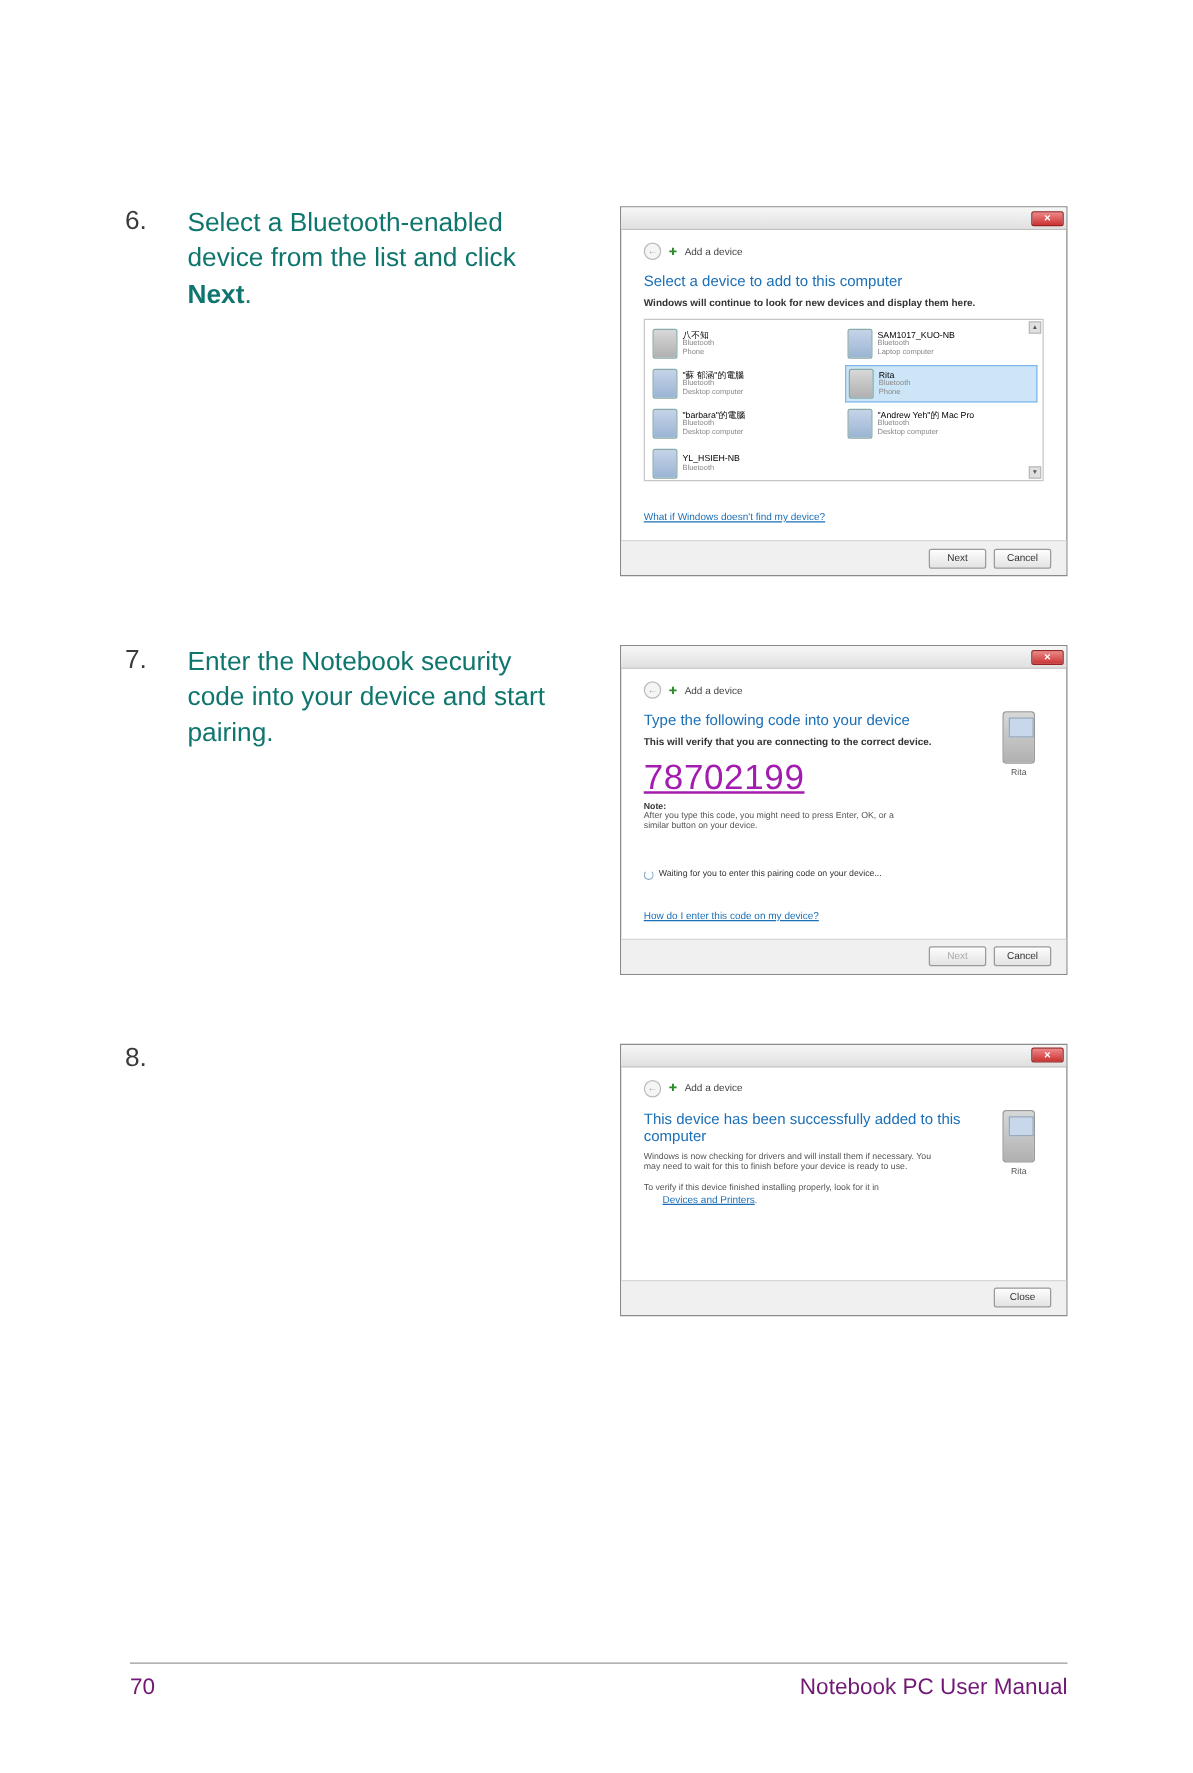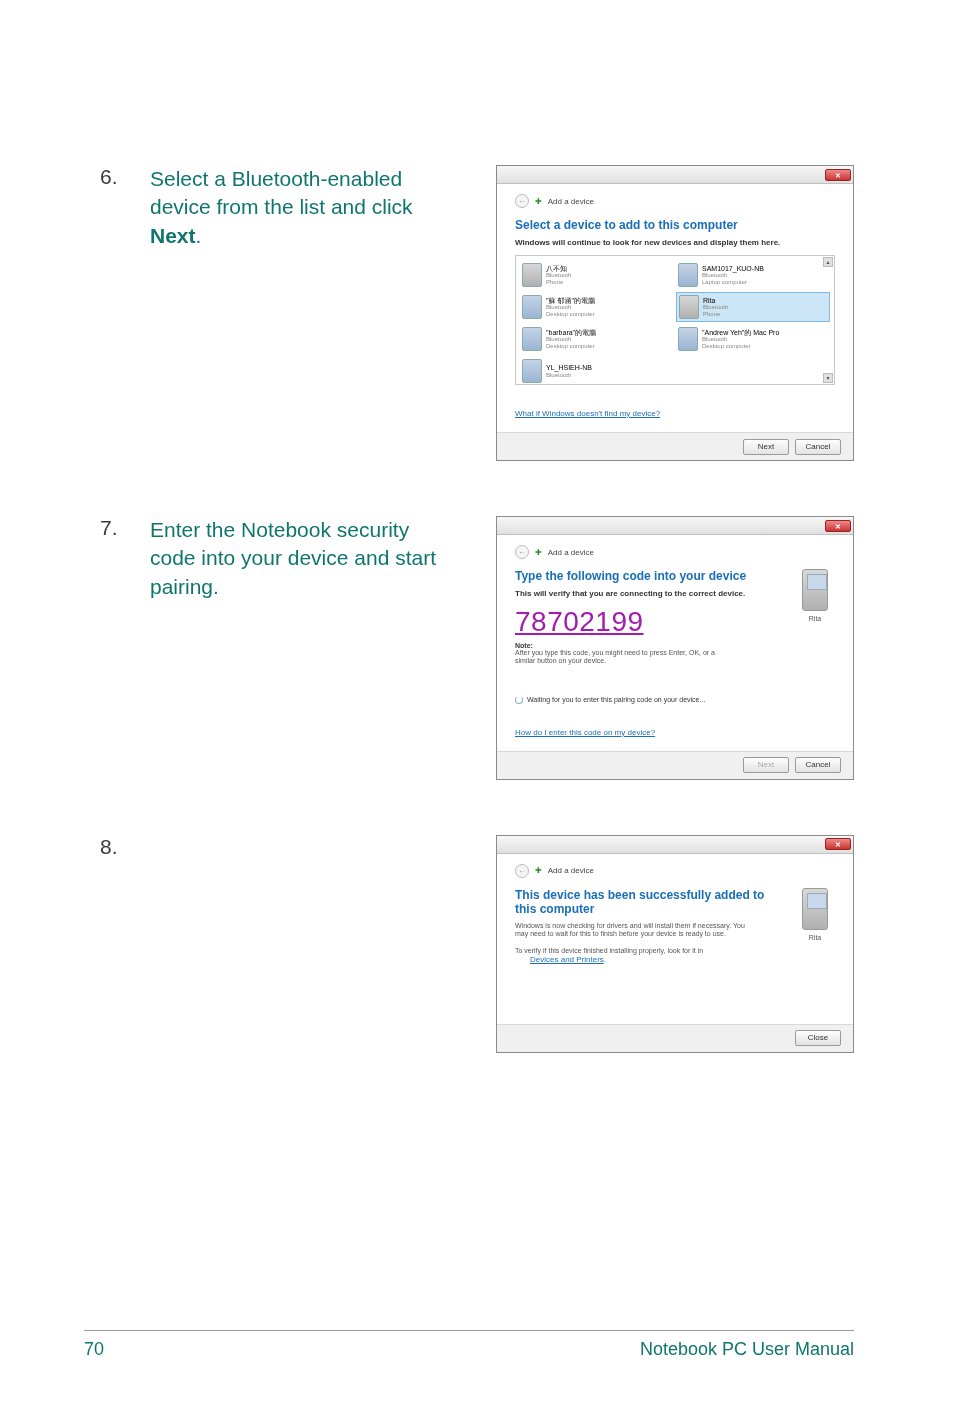--- a/index.html
+++ b/index.html
@@ -85,21 +85,21 @@
       background: #f5f5f5;
       text-align: center;
       line-height: 12px;
       font-size: 8px;
       color: #999;
     }
     .dlg-title {
       font-size: 12px;
       color: #1a6fb7;
       margin-bottom: 6px;
-      font-weight: 700;
+      font-weight: 400;
     }
     .dlg-sub {
       font-size: 8px;
       color: #333;
       margin-bottom: 8px;
       font-weight: bold;
     }
     .device-grid {
       border: 1px solid #c7c7c7;
       background: #fff;
@@ -213,28 +213,28 @@
       border-radius:50%;
     }
 
     
     .d3-body{ min-height:170px; }
 
     
     .page-footer {
       position: absolute;
       bottom: 58px;
-      left: 84px;
+      left: 104px;
       right: 100px;
       border-top: 1px solid #999;
       padding-top: 8px;
       display: flex;
       justify-content: space-between;
       font-size: 18px;
-      color: #0f766e;
+      color: #701a75;
       margin-top: 12px;
     }
   </style>
 </head>
 <body>
 
 <div class="content">
 
   <div class="step">
     <div class="step-num">6.</div>

